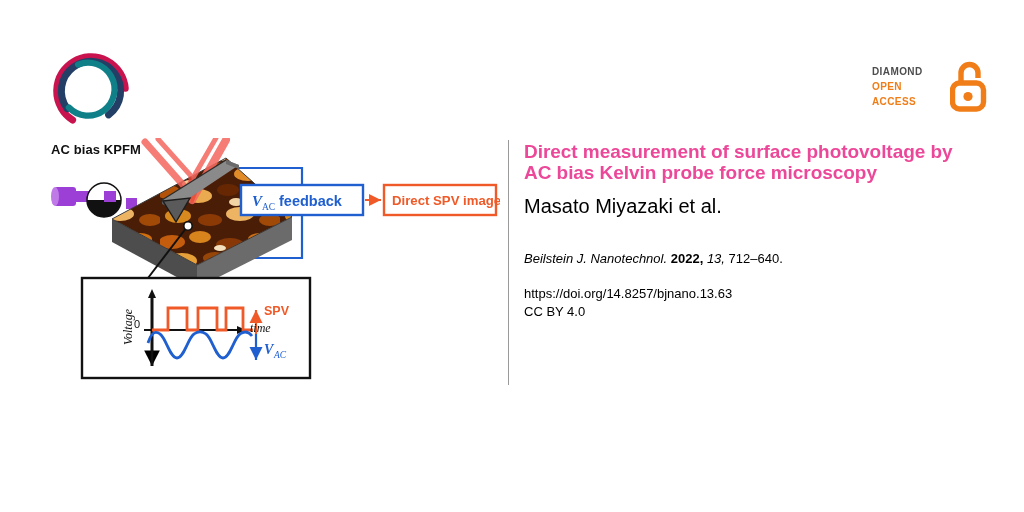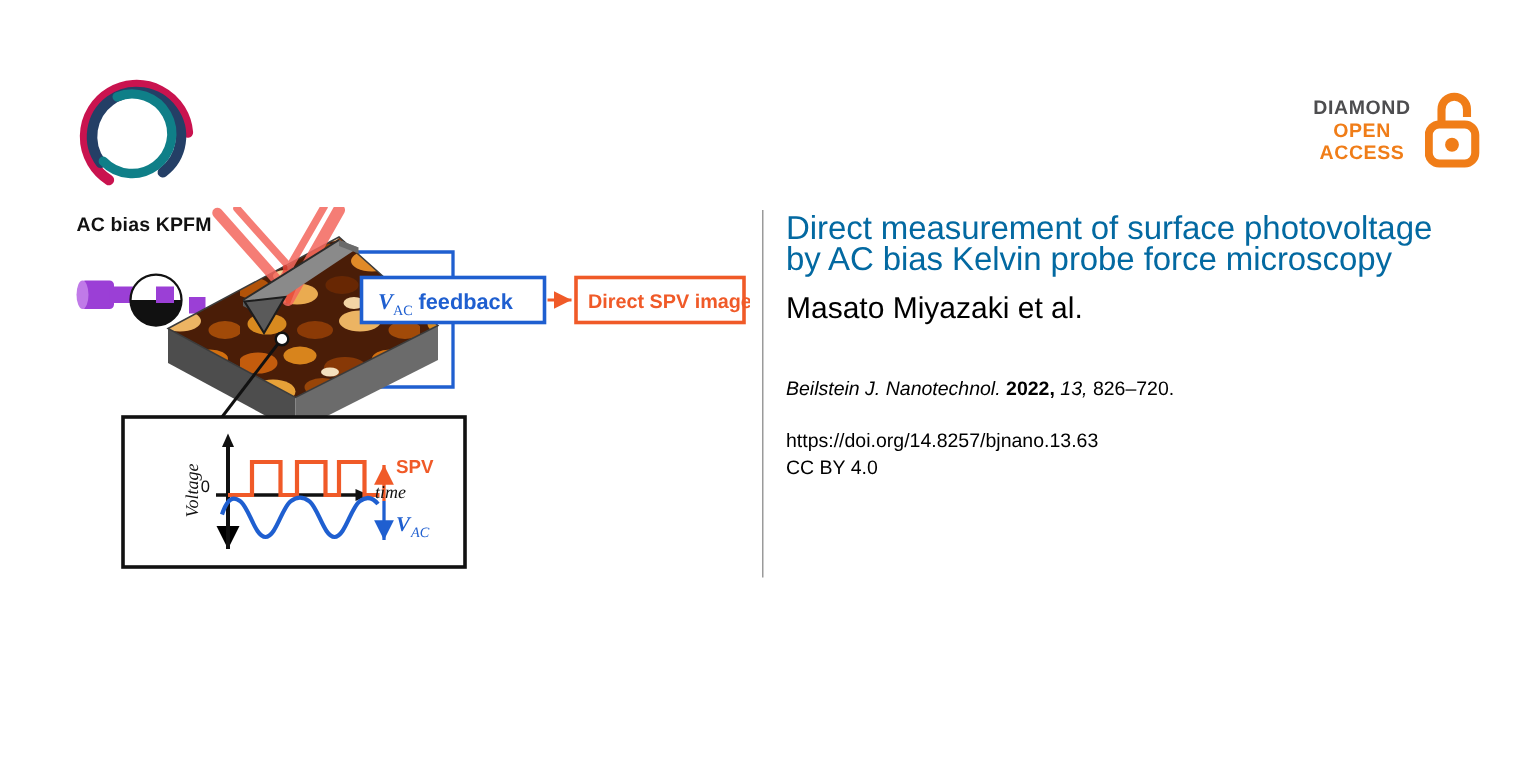--- a/index.html
+++ b/index.html
@@ -21,37 +21,37 @@
   #brand-wordmark{
     position:absolute; left:136px; top:70px;
     font-size:27.5px; letter-spacing:.1px; white-space:nowrap;
     color:#1b3a63;
   }
   #brand-wordmark .bold{font-weight:bold;}
   #brand-wordmark .light{font-weight:normal;}
 
   
   #oa-badge{ position:absolute; left:872px; top:62px; width:112px; height:56px; }
-  #oa-text{ position:absolute; left:0; top:2px; width:72px; text-align:center;
-            line-height:15px; font-size:13px; font-weight:bold; letter-spacing:.4px;}
+  #oa-text{ position:absolute; left:0; top:2px; width:72px; text-align:left;
+            line-height:15px; font-size:10px; font-weight:bold; letter-spacing:.4px;}
   .oa-diamond{color:#4d4d4f;}
   .oa-open,.oa-access{color:#f07d18;}
   #oa-lock{ position:absolute; left:78px; top:-2px; width:38px; height:52px; }
 
   
   #divider{
     position:absolute; left:508px; top:140px; width:1px; height:245px;
     background:#9a9a9a;
   }
 
   
   #article-info{ position:absolute; left:524px; top:142px; width:440px; }
   #article-title{
-    font-size:22px; font-weight:normal; line-height:20.5px;
-    color:#0369a1; margin:0; letter-spacing:-.05px;
+    font-size:19px; font-weight:bold; line-height:20.5px;
+    color:#ec4899; margin:0; letter-spacing:-.05px;
   }
   #article-authors{
     font-size:20px; color:#000; margin:14px 0 0 0; line-height:19px;
   }
   #citation{
     margin-top:34px; font-size:13px; color:#000; line-height:18px;
   }
   #citation .jname{font-style:italic;}
   #citation .year{font-style:normal;font-weight:bold;text-align:center;}
   #citation .vol{font-style:italic;}
@@ -106,21 +106,21 @@
 <div id="divider"></div>
 
 <div id="article-info">
   <h1 id="article-title">Direct measurement of surface photovoltage by AC bias Kelvin probe force microscopy</h1>
   <p id="article-authors">Masato Miyazaki et al.</p>
 
   <div id="citation">
     <span class="jname">Beilstein J. Nanotechnol.</span>
     <span class="year">2022,</span>
     <span class="vol">13,</span>
-    <span class="pages">826–720.</span>
+    <span class="pages">712–640.</span>
   </div>
 
   <div id="doi-block">
     <div>https://doi.org/14.8257/bjnano.13.63</div>
     <div>CC BY 4.0</div>
   </div>
 </div>
 
 <div id="abstract-figure">
   <div id="kpfm-label">AC bias KPFM</div>

